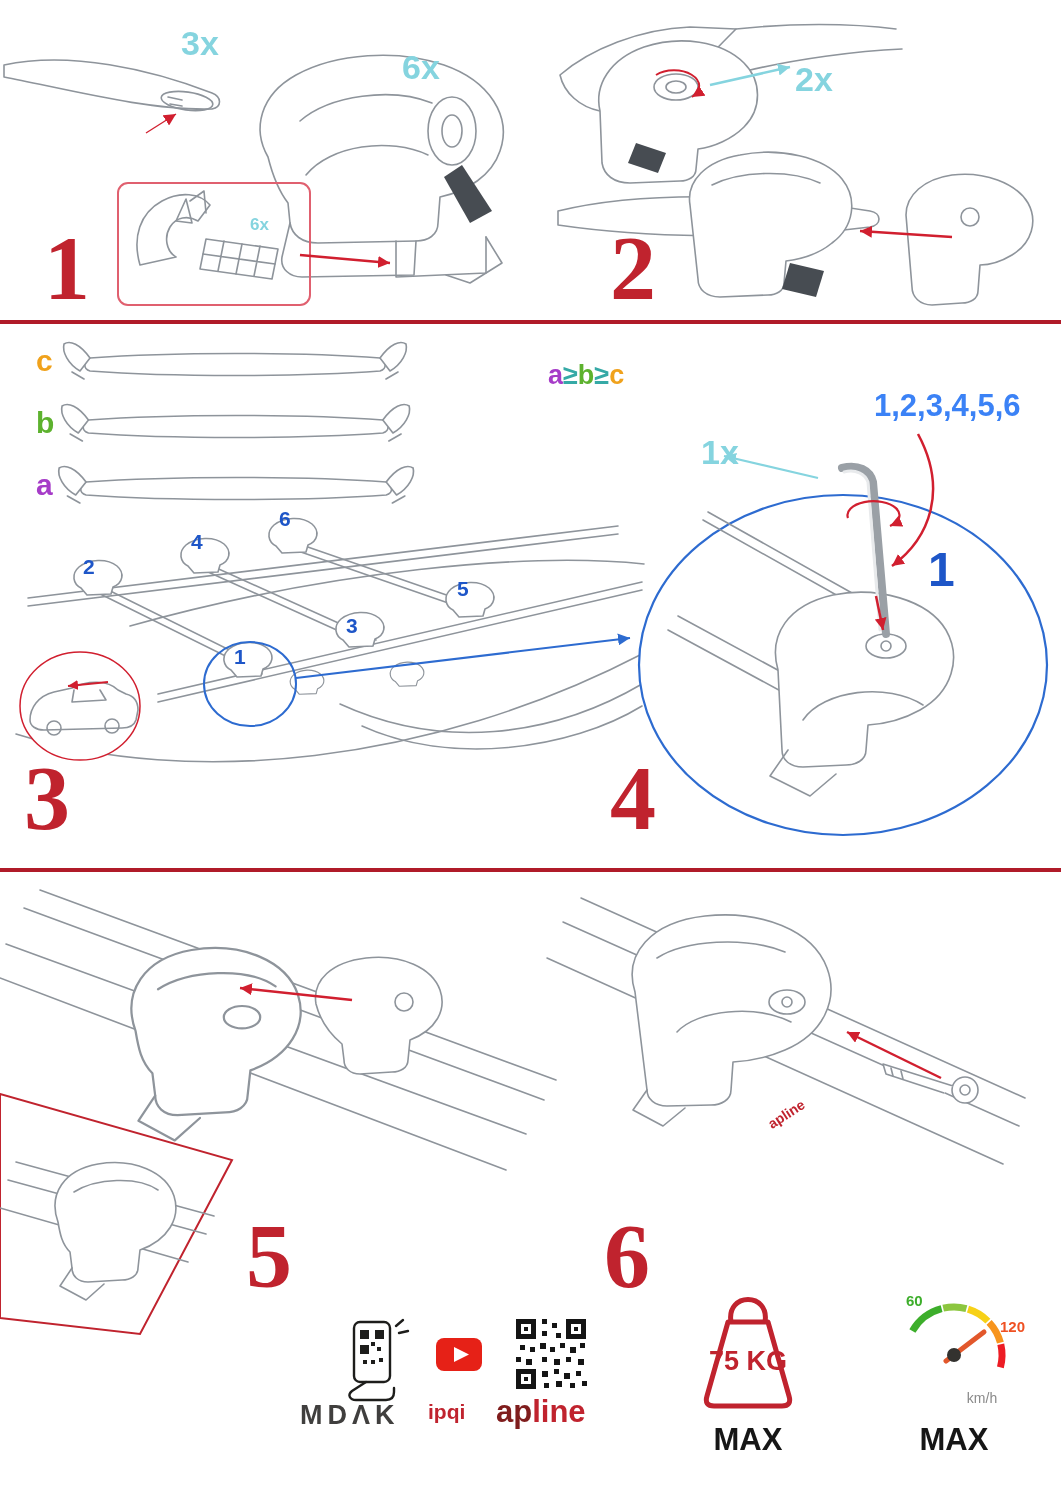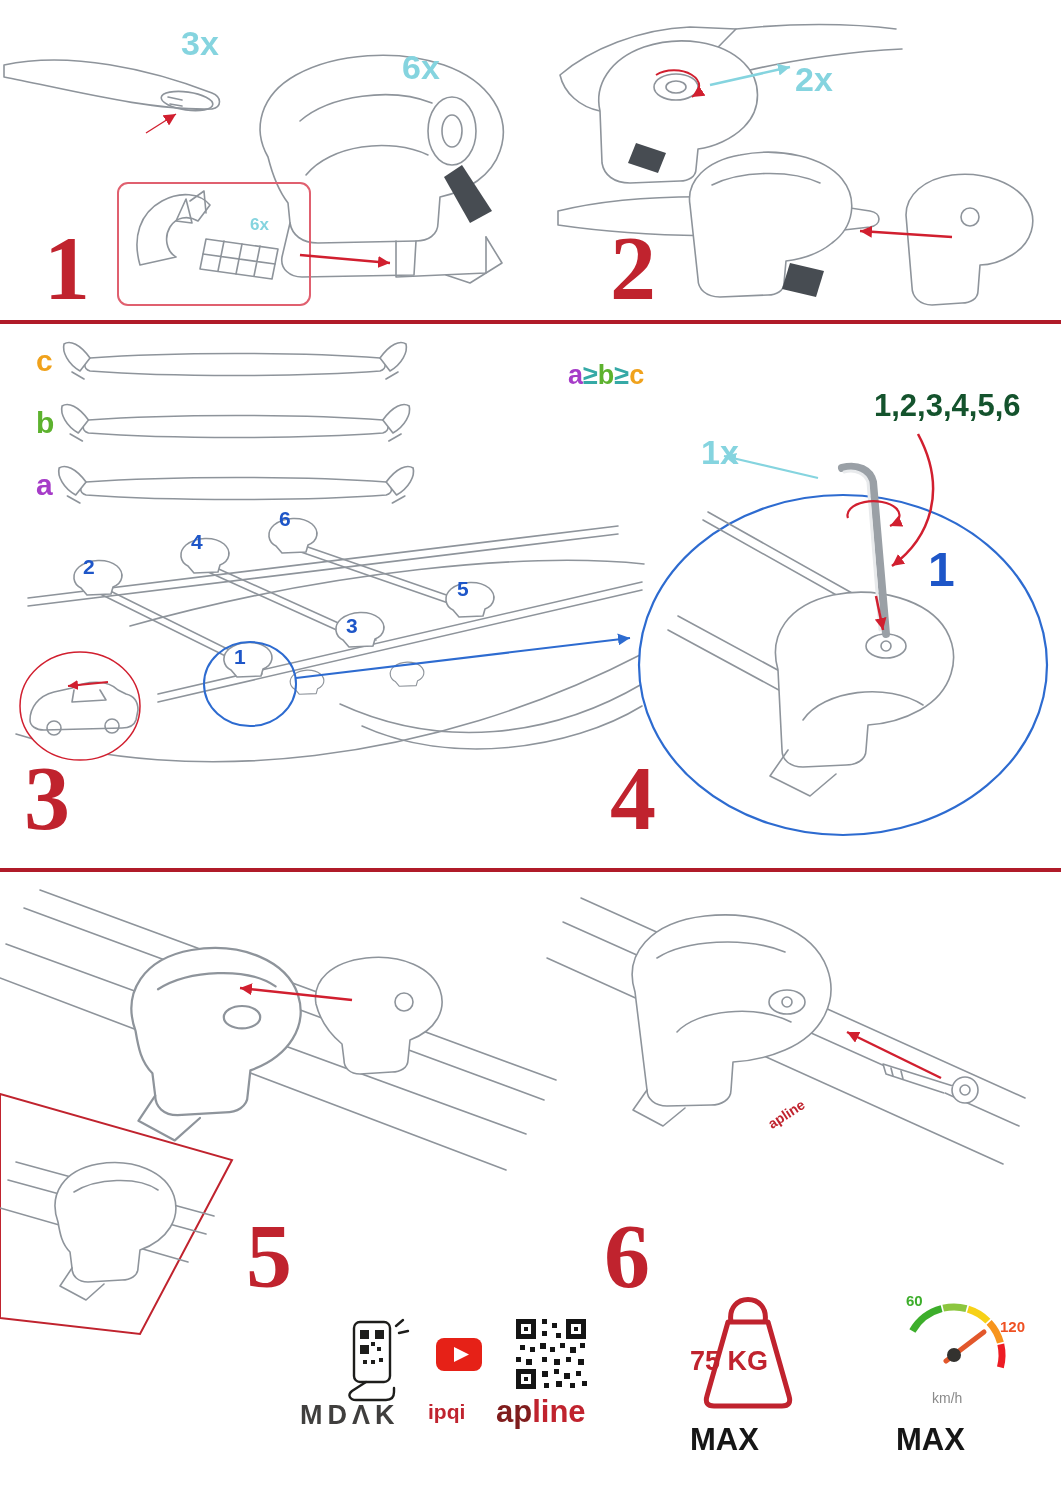--- a/index.html
+++ b/index.html
@@ -7,21 +7,21 @@
        font-family:"Liberation Sans",sans-serif;overflow:hidden}
   .abs{position:absolute}
   svg{display:block;overflow:visible}
   .ln{fill:none;stroke:#8e949b;stroke-width:1.6;stroke-linecap:round;stroke-linejoin:round}
   .lnf{fill:#fff;stroke:#8e949b;stroke-width:1.6;stroke-linejoin:round}
   .qty{color:#85d4df;font-weight:700;font-size:34px;line-height:1}
   .stepnum{color:#c0232e;font-family:"Liberation Serif",serif;font-weight:700;font-size:92px;line-height:1}
   .posnum{color:#1e56c8;font-weight:700;font-size:21px;line-height:1}
   .sizelabel{font-weight:700;font-size:30px;line-height:1}
   .divider{left:0;width:1061px;height:4px;background:#b01b29}
-  .ctr{}
+  .ctr{text-align:center}
 </style>
 </head>
 <body>
 
 <div class="page" style="position:relative;width:1061px;height:1500px">
 
   <svg class="abs" style="left:0;top:25px" width="540" height="290" viewBox="0 0 540 290">
     <defs>
       <marker id="s1r" markerWidth="14" markerHeight="12" refX="12" refY="6" orient="auto" markerUnits="userSpaceOnUse">
         <path d="M0 0 L12 6 L0 12 Z" fill="#d11f2f"></path>
@@ -107,21 +107,21 @@
       <path class="ln" d="M12 40 l12 7 M338 40 l-12 7"></path>
     </g>
     <use href="#barC" transform="translate(-2 62) scale(1.015 1)"></use>
     <use href="#barC" transform="translate(-5 124) scale(1.035 1)"></use>
   </svg>
 
   <span class="abs sizelabel" style="left:36px;top:346px;color:#f0a21c">c</span>
   <span class="abs sizelabel" style="left:36px;top:408px;color:#5db22e">b</span>
   <span class="abs sizelabel" style="left:36px;top:470px;color:#a63cc8">a</span>
 
-  <div class="abs" style="left:568px;top:360px;font-size:27px;font-weight:700">
+  <div class="abs" style="left:548px;top:360px;font-size:27px;font-weight:700">
     <span style="color:#a63cc8">a</span><span style="color:#35a9a6">≥</span><span style="color:#5db22e">b</span><span style="color:#35a9a6">≥</span><span style="color:#f0a21c">c</span>
   </div>
 
   <svg class="abs" style="left:10px;top:498px" width="636" height="312" viewBox="0 0 636 312">
     <defs>
       <marker id="s3r" markerWidth="12" markerHeight="10" refX="10" refY="5" orient="auto" markerUnits="userSpaceOnUse">
         <path d="M0 0 L10 5 L0 10 Z" fill="#d11f2f"></path>
       </marker>
       <marker id="s3b" markerWidth="14" markerHeight="12" refX="12" refY="6" orient="auto" markerUnits="userSpaceOnUse">
         <path d="M0 0 L12 6 L0 12 Z" fill="#2d6bd0"></path>
@@ -203,21 +203,21 @@
     <g>
       <path d="M214 48 C 230 44 242 50 245 62 L 258 214" fill="none" stroke="#9aa0a6" stroke-width="8" stroke-linecap="round"></path>
       <path d="M216 52 C 228 49 237 54 240 62 L 252 210" fill="none" stroke="#e8eaec" stroke-width="3" stroke-linecap="round"></path>
     </g>
     <path d="M220 98 A 26 14 0 1 1 262 106" fill="none" stroke="#d11f2f" stroke-width="2.2" marker-end="url(#s4r)"></path>
     <line x1="248" y1="176" x2="255" y2="210" stroke="#d11f2f" stroke-width="2.5" marker-end="url(#s4r)"></line>
     <line x1="190" y1="58" x2="96" y2="36" stroke="#85d4df" stroke-width="2.2" marker-end="url(#s4c)"></line>
     <path d="M290 14 C 320 70 302 118 264 146" fill="none" stroke="#d11f2f" stroke-width="2.5" marker-end="url(#s4r)"></path>
   </svg>
 
-  <span class="abs" style="left:874px;top:388px;color:#14532d;font-size:31px;font-weight:700">1,2,3,4,5,6</span>
+  <span class="abs" style="left:874px;top:388px;color:#3b82f6;font-size:31px;font-weight:700">1,2,3,4,5,6</span>
   <span class="abs qty" style="left:701px;top:435px">1x</span>
   <span class="abs" style="left:928px;top:546px;color:#1e56c8;font-size:48px;font-weight:700;line-height:1">1</span>
   <span class="abs stepnum" style="left:610px;top:752px">4</span>
 
   <div class="abs divider" style="top:868px"></div>
 
   <svg class="abs" style="left:0;top:882px" width="548" height="470" viewBox="0 0 548 470">
     <defs>
       <marker id="s5r" markerWidth="14" markerHeight="12" refX="12" refY="6" orient="auto" markerUnits="userSpaceOnUse">
         <path d="M0 0 L12 6 L0 12 Z" fill="#d11f2f"></path>

